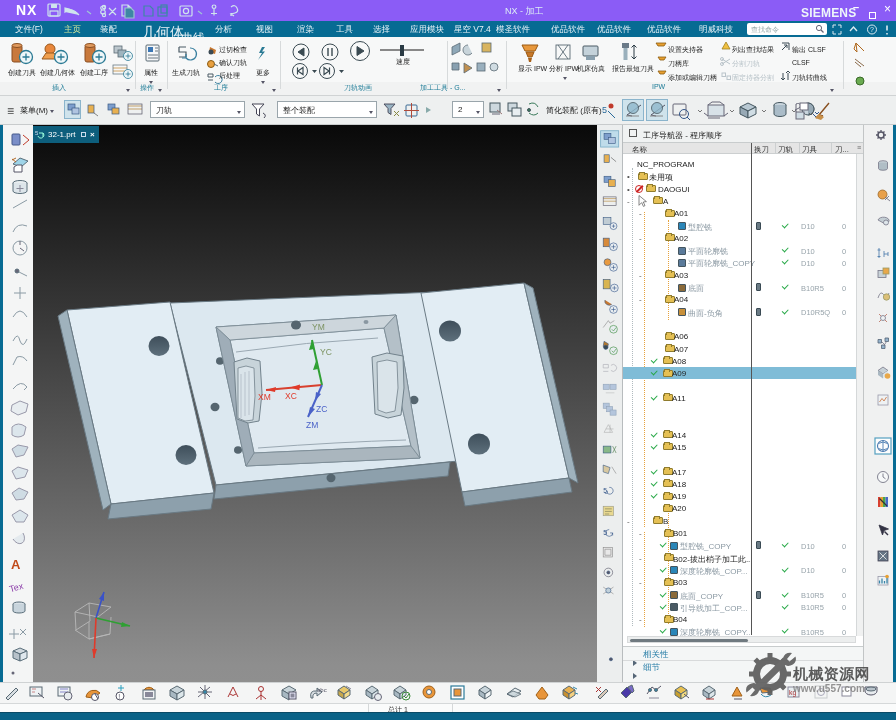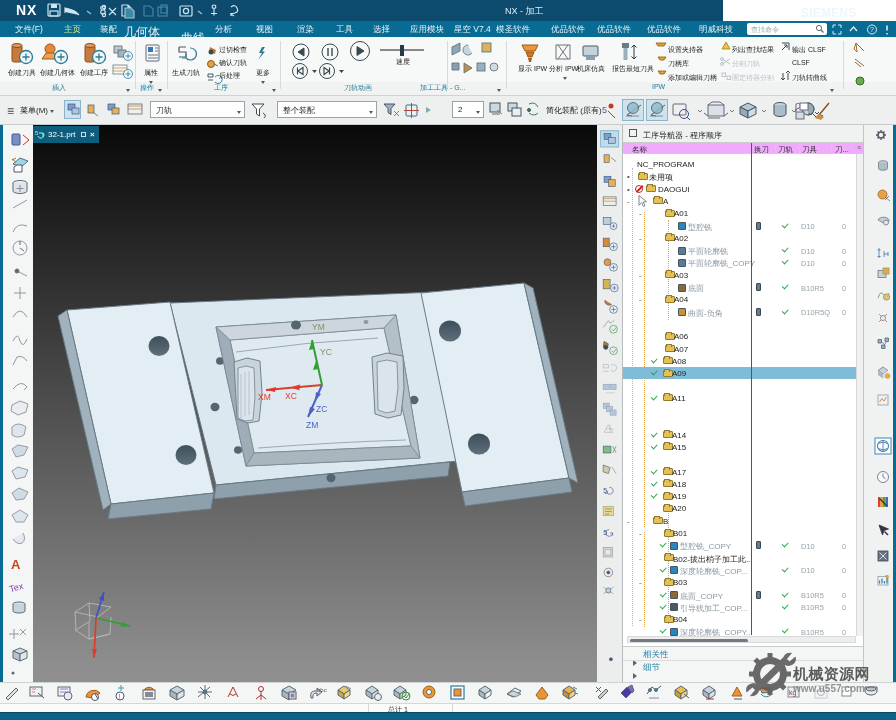--- a/index.html
+++ b/index.html
@@ -1,18 +1,18 @@
 <!DOCTYPE html>
 <html><head><meta charset="utf-8">
 <style>
 *{margin:0;padding:0;box-sizing:border-box}
 html,body{width:896px;height:720px;overflow:hidden}
 body{font-family:"Liberation Sans",sans-serif;position:relative;background:#fff}
 .abs{position:absolute}
-#titlebar{left:0;top:0;width:723px;height:21px;background:#0c4a6e;color:#fff}
+#titlebar{left:0;top:0;width:896px;height:21px;background:#8b5cf6;color:#fff}
 #menubar{left:0;top:21px;width:896px;height:16px;background:#076b93;color:#e8f2f6}
 #ribbon{left:0;top:37px;width:896px;height:59px;background:#f7f8f8;border-bottom:1px solid #d0d3d4}
 #toolbar{left:0;top:96px;width:896px;height:29px;background:#eef0f0;border-bottom:1px solid #c8cbcc}
 #leftbar{left:0;top:125px;width:33px;height:557px;background:#f4f5f5;border-left:3px solid #076b93}
 #viewport{left:33px;top:125px;width:564px;height:557px;background:linear-gradient(to bottom,#090909 0%,#8e8e8e 97%,#8f8f8f 100%)}
 #midbar{left:597px;top:125px;width:25px;height:557px;background:#eceeee}
 #panel{left:622px;top:125px;width:241px;height:557px;background:#fff;border-left:1px solid #b8bcbe}
 #rightbar{left:863px;top:125px;width:33px;height:557px;background:#f0f1f1;border-left:1px solid #c2c5c6;border-right:3px solid #076b93}
 #bottombar{left:0;top:682px;width:896px;height:21px;background:#f4f5f5;border-top:1px solid #cfd2d3}
 #statusrow{left:0;top:703px;width:896px;height:9px;background:#fafbfb;border-top:1px solid #d5d8d9}
@@ -66,21 +66,21 @@
  <div class="t" style="left:505px;top:5px;font-size:9px;color:#ddeef5">NX - 加工</div>
  <div class="t" style="left:801px;top:6px;font-size:12px;font-weight:bold;letter-spacing:0.2px;color:#eef6fa">SIEMENS</div>
  <div class="t" style="left:853px;top:1px;font-size:11px;font-weight:bold">–</div>
  <div class="t" style="left:869px;top:5px"><span class="wbox"></span></div>
  <div class="t" style="left:884px;top:2px;font-size:12px">×</div>
 </div>
 <div class="abs" id="menubar">
  <div class="t" style="left:15px;top:3px;font-size:8.5px">文件(F)</div>
  <div class="t" style="left:56px;top:0px;font-size:8.5px;color:#cfe49a;border-bottom:2px solid #cfe49a;padding:3px 8px 1px 8px">主页</div>
  <div class="t" style="left:100px;top:3px;font-size:8.5px">装配</div>
- <div class="t" style="left:124px;top:3px;font-size:12px">几何体</div>
+ <div class="t" style="left:142px;top:3px;font-size:14px">几何体</div>
  <div class="t" style="left:181px;top:9px;font-size:12px">曲线</div>
  <div class="t" style="left:215px;top:3px;font-size:8.5px">分析</div>
  <div class="t" style="left:256px;top:3px;font-size:8.5px">视图</div>
  <div class="t" style="left:297px;top:3px;font-size:8.5px">渲染</div>
  <div class="t" style="left:336px;top:3px;font-size:8.5px">工具</div>
  <div class="t" style="left:373px;top:3px;font-size:8.5px">选择</div>
  <div class="t" style="left:410px;top:3px;font-size:8.5px">应用模块</div>
  <div class="t" style="left:454px;top:3px;font-size:8.5px">星空 V7.4</div>
  <div class="t" style="left:496px;top:3px;font-size:8.5px">模圣软件</div>
  <div class="t" style="left:551px;top:3px;font-size:8.5px">优品软件</div>
@@ -608,21 +608,21 @@
         </g>
         <circle cx="13" cy="617" r="1.8" fill="#556"></circle>
   </g>
  </svg>
 </div>
 <div class="abs" id="panel">
  <div class="abs" style="left:0;top:0;width:240px;height:18px;background:#f0f2f2;border-bottom:1px solid #c8cccd">
   <span class="abs" style="left:6px;top:4px;width:8px;height:8px;border:1px solid #555"></span>
   <span class="t" style="left:20px;top:5px;font-size:8px;color:#222">工序导航器 - 程序顺序</span>
  </div>
- <div class="abs" style="left:0;top:18px;width:240px;height:11px;background:#f0abfc;border-bottom:1px solid #cccfd0;font-size:7.5px;color:#333">
+ <div class="abs" style="left:0;top:18px;width:240px;height:11px;background:#e5e5e5;border-bottom:1px solid #cccfd0;font-size:7.5px;color:#333">
   <span class="t" style="left:9px;top:2px">名称</span>
   <span class="t" style="left:131px;top:2px">换刀</span>
   <span class="t" style="left:155px;top:2px">刀轨</span>
   <span class="t" style="left:179px;top:2px">刀具</span>
   <span class="t" style="left:212px;top:2px">刀...</span>
   <span class="abs" style="left:234px;top:1px;font-size:7px;color:#666">≡</span>
  </div>
  <div class="abs" id="tree" style="left:0;top:29px;width:233px;height:482px;overflow:hidden;background:#fff">
       <div class="abs" style="left:9px;top:14px;width:1px;height:458px;border-left:1px dotted #b0babe"></div>
       <div class="abs" style="left:21px;top:58px;width:1px;height:315px;border-left:1px dotted #e8a33d"></div>

